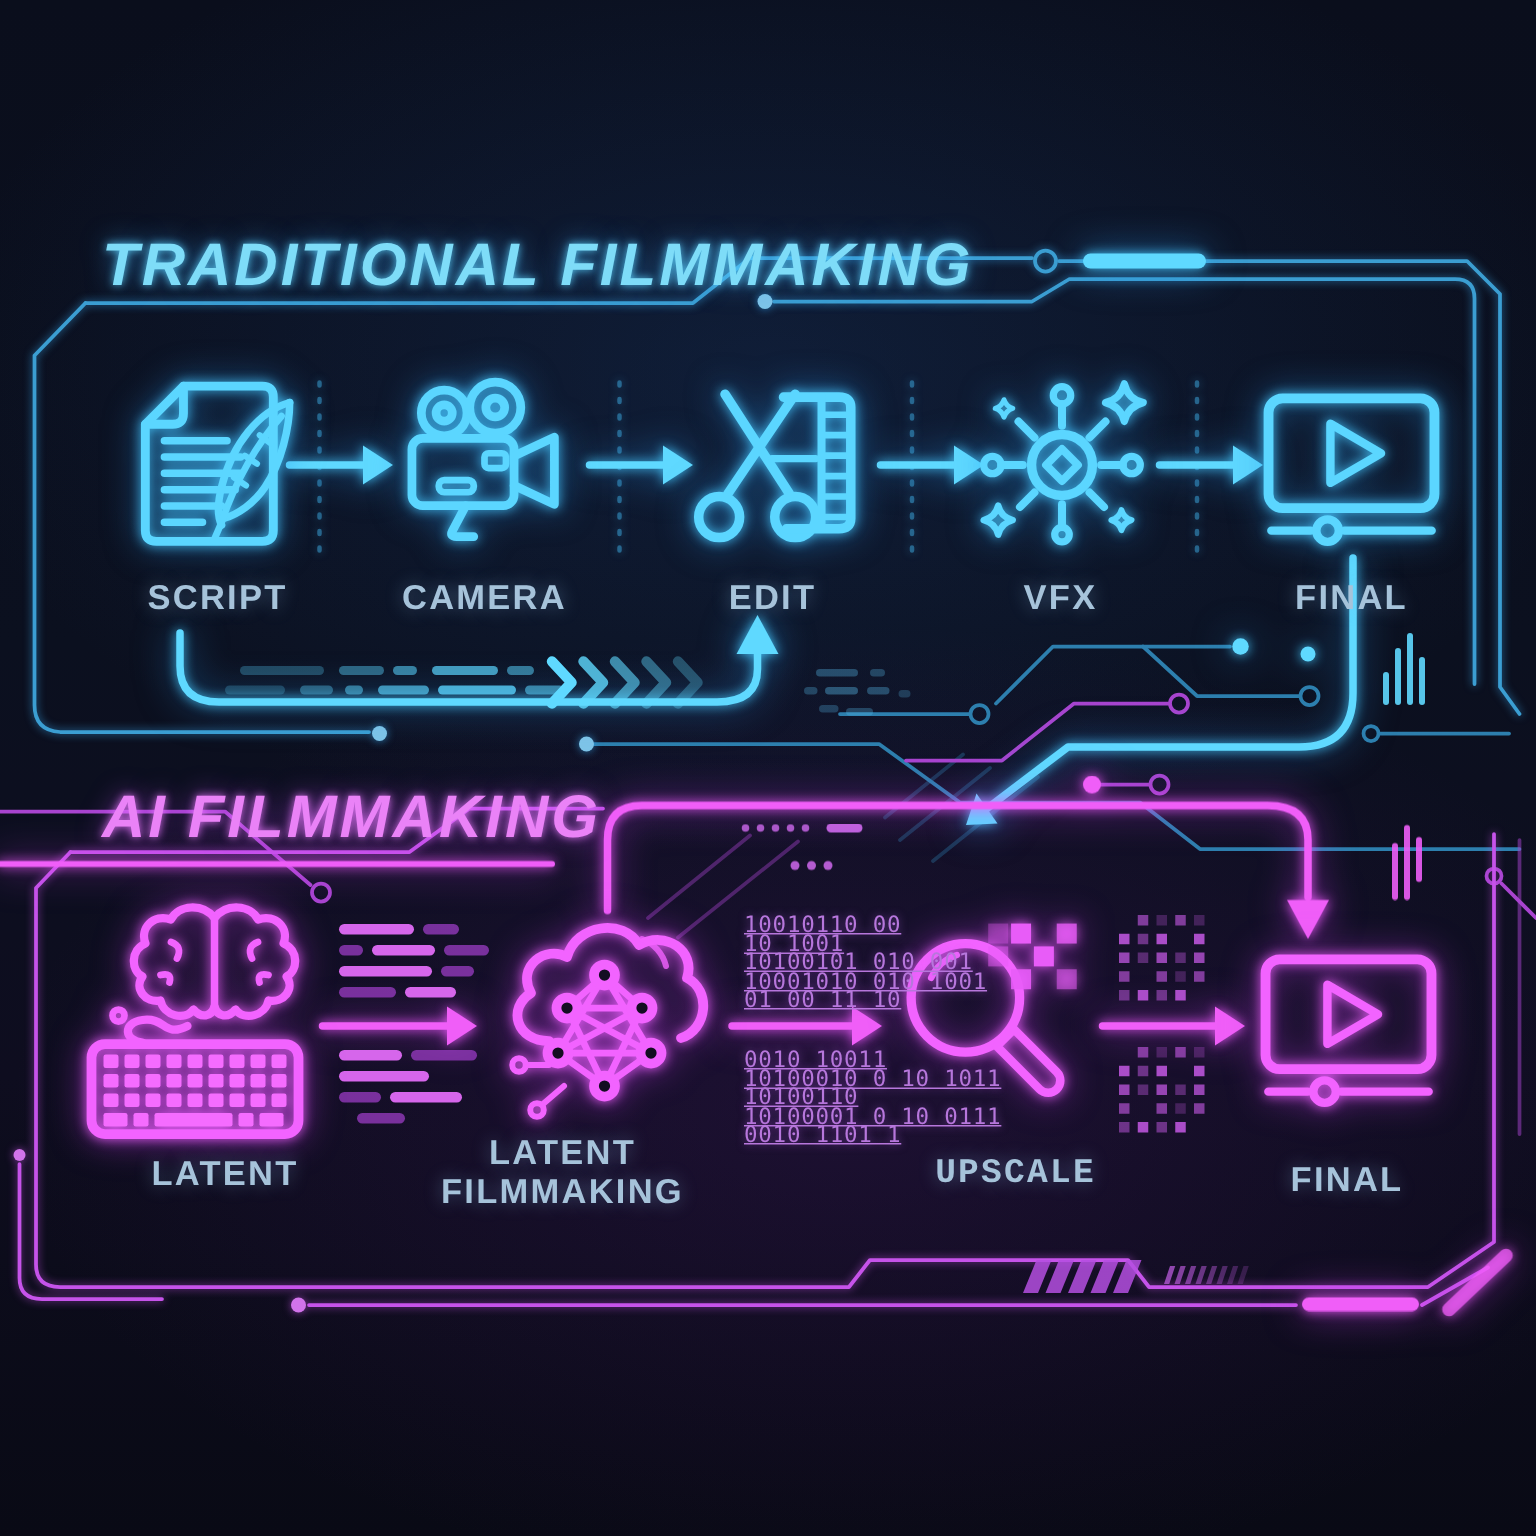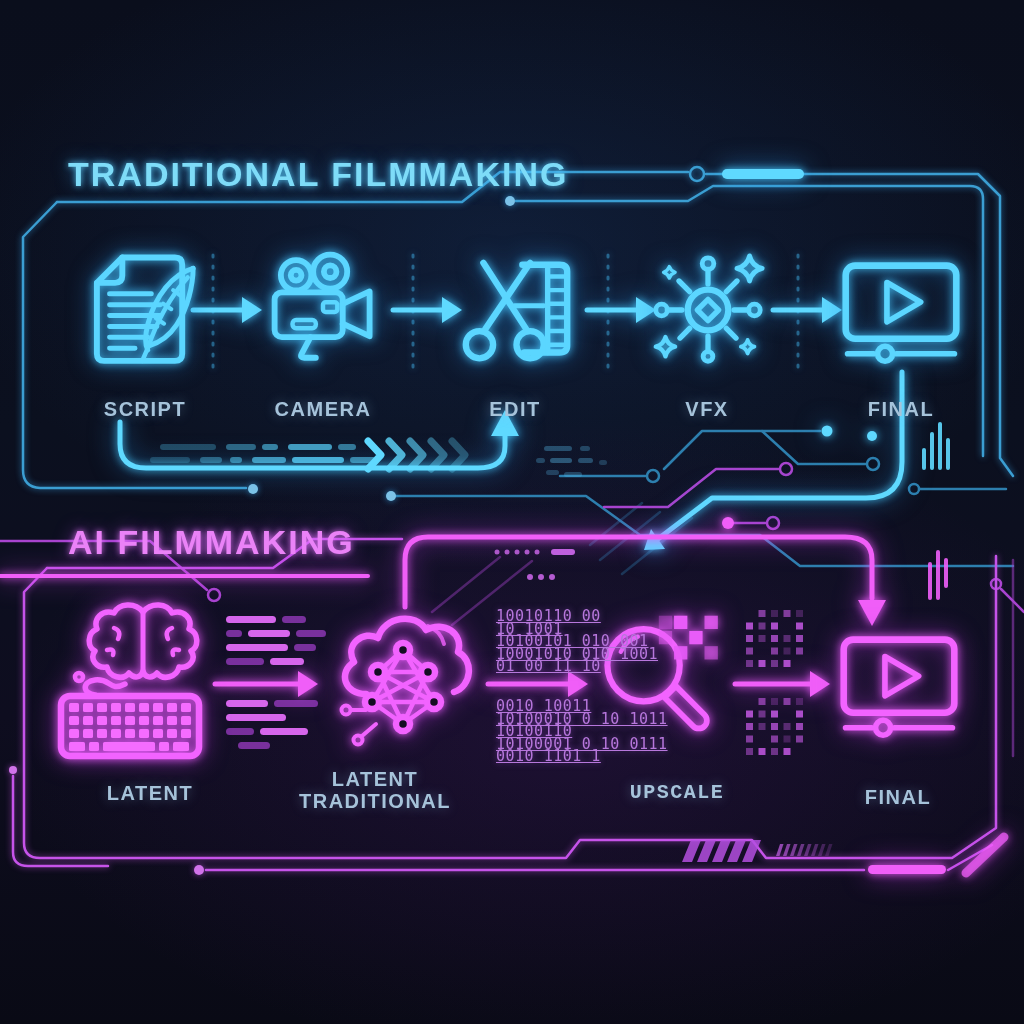--- a/index.html
+++ b/index.html
@@ -20,25 +20,25 @@
   .c-bri{stroke:#5fd9ff;fill:none;stroke-linecap:round;stroke-linejoin:round;
     filter:drop-shadow(0 0 4px rgba(70,200,255,.95)) drop-shadow(0 0 12px rgba(40,150,230,.55));}
   .m-bri{stroke:#f05ef8;fill:none;stroke-linecap:round;stroke-linejoin:round;
     filter:drop-shadow(0 0 4px rgba(240,90,255,.95)) drop-shadow(0 0 12px rgba(200,60,240,.55));}
   .fillc{fill:#5fd9ff;stroke:none;}
   .fillm{fill:#f05ef8;stroke:none;}
   .ring{fill:none;}
   .icon{position:absolute;stroke-width:6.5;fill:none;stroke-linecap:round;stroke-linejoin:round;overflow:visible;}
   .icon.nc{stroke:#5bd6ff;filter:drop-shadow(0 0 4px rgba(70,200,255,.9)) drop-shadow(0 0 11px rgba(40,150,230,.55));}
   .icon.nm{stroke:#f263ff;filter:drop-shadow(0 0 4px rgba(240,95,255,.9)) drop-shadow(0 0 11px rgba(200,60,240,.55));}
-  .hdr{position:absolute;font-weight:bold;font-size:34px;letter-spacing:2px;white-space:nowrap;}
+  .hdr{position:absolute;font-weight:bold;font-size:40px;letter-spacing:2px;white-space:nowrap;font-style:italic;}
   .hdr.c{color:#7edcf8;text-shadow:0 0 6px rgba(90,210,255,.9),0 0 18px rgba(60,170,255,.6);}
   .hdr.m{color:#ea82f7;text-shadow:0 0 6px rgba(235,120,255,.9),0 0 18px rgba(200,80,255,.6);}
-  .slabel{position:absolute;font-weight:bold;font-size:20px;letter-spacing:1.5px;color:#a6c3da;
-    text-align:center;line-height:1.12;text-shadow:0 0 12px rgba(140,190,235,.4);margin-top:12px;}
+  .slabel{position:absolute;font-weight:bold;font-size:23px;letter-spacing:1.5px;color:#a6c3da;
+    text-align:center;line-height:1.12;text-shadow:0 0 12px rgba(140,190,235,.4);}
   .bin{position:absolute;font-family:"DejaVu Sans Mono",monospace;font-size:15px;letter-spacing:.5px;
     color:#b777dc;white-space:pre-line;line-height:12.5px;text-shadow:0 0 6px rgba(180,100,230,.5);text-decoration:underline;}
 </style>
 </head>
 <body>
 
 <div id="canvas">
 
   <svg id="wires" width="1024" height="1024" viewBox="0 0 1024 1024">
 
@@ -411,21 +411,21 @@
     <circle cx="48" cy="100" r="8" stroke-width="6"></circle>
   </svg>
 
   <div class="slabel" style="left:60px;top:386px;width:170px;">SCRIPT</div>
   <div class="slabel" style="left:238px;top:386px;width:170px;text-align:center;">CAMERA</div>
   <div class="slabel" style="left:430px;top:386px;width:170px;text-align:center;">EDIT</div>
   <div class="slabel" style="left:622px;top:386px;width:170px;">VFX</div>
   <div class="slabel" style="left:816px;top:386px;width:170px;">FINAL</div>
 
   <div class="slabel" style="left:65px;top:770px;width:170px;">LATENT</div>
-  <div class="slabel" style="left:260px;top:756px;width:230px;">LATENT TRADITIONAL</div>
+  <div class="slabel" style="left:260px;top:756px;width:230px;">LATENT FILMMAKING</div>
   <div class="slabel" style="left:592px;top:770px;width:170px;font-family:Liberation Mono, monospace;">UPSCALE</div>
   <div class="slabel" style="left:813px;top:774px;width:170px;">FINAL</div>
 
   <div class="bin" id="binA" style="left:496px;top:610px;">10010110 00
 10 1001
 10100101 010 001
 10001010 010 1001
 01 00 11 10</div>
   <div class="bin" id="binB" style="left:496px;top:700px;">0010 10011
 10100010 0 10 1011

